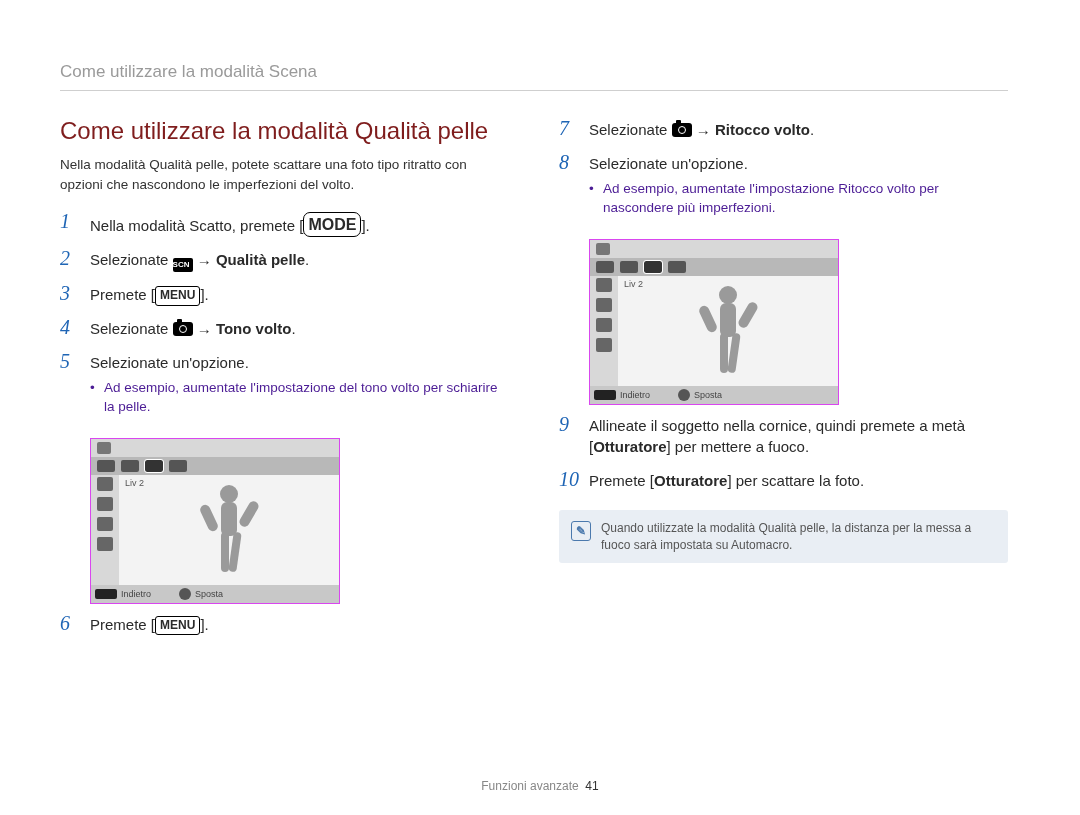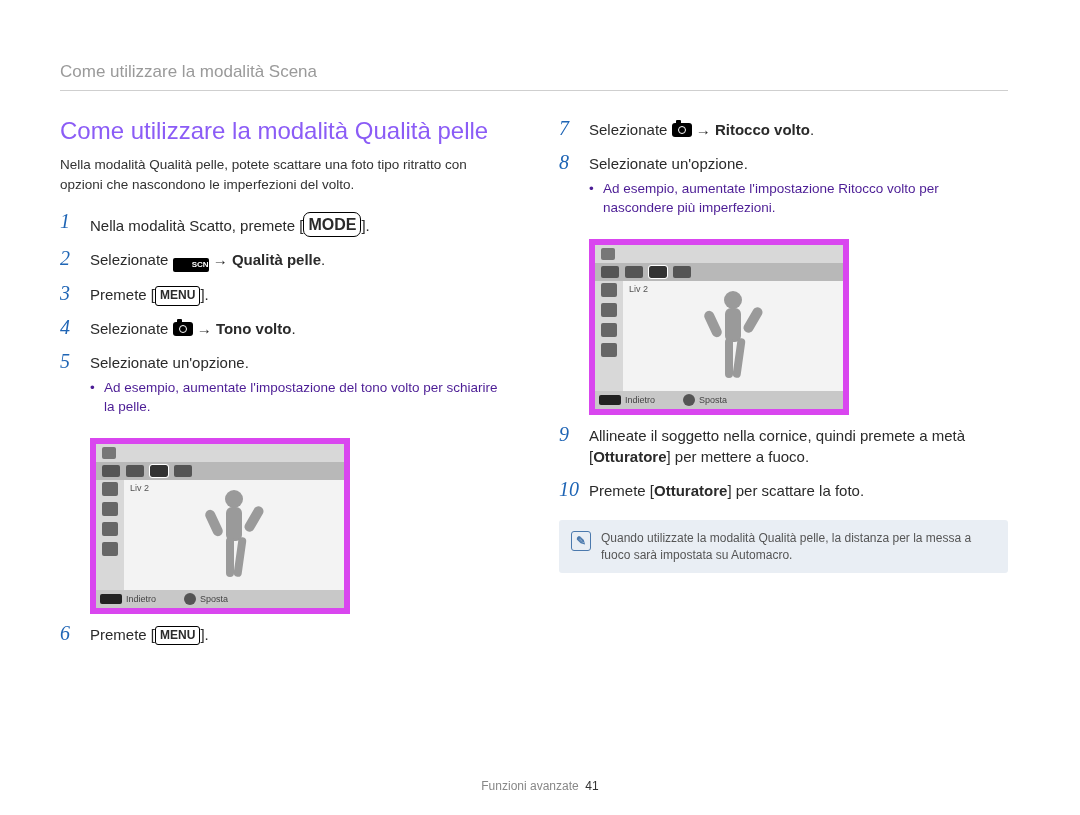--- a/index.html
+++ b/index.html
@@ -31,21 +31,21 @@
   }
   .columns {
     display: flex;
     gap: 50px;
   }
   .col {
     flex: 1;
     min-width: 0;
   }
   h1 {
-    color: #8b5cf6;
+    color: #7f1d1d;
     font-weight: 400;
     font-size: 24px;
     margin: 0 0 10px 0;
   }
   .intro {
     font-size: 13.5px;
     line-height: 1.45;
     color: #333;
     margin-bottom: 16px;
   }
@@ -103,21 +103,21 @@
     border: 1.5px solid #000;
     border-radius: 3px;
     padding: 0 4px;
     font-size: 12px;
     display: inline-block;
     vertical-align: 1px;
   }
   
   .camscreen {
     width: 248px;
-    border: 6px solid #d946ef;
+    border: 1px solid #d946ef;
     margin: 21px 0 8px 30px;
     font-size: 10px;
   }
   .cs-topbar {
     background: #d8d8d8;
     height: 18px;
     display: flex;
     align-items: center;
     padding-left: 6px;
     gap: 3px;
@@ -208,26 +208,26 @@
     bottom: 22px;
     left: 0;
     width: 100%;
     text-align: center;
     font-size: 12px;
     color: #888;
   }
   .footer .pn { color: #333; }
   .icon-scn {
     display: inline-block;
-    width: 36px; height: 14px;
+    width: 20px; height: 14px;
     background: #000;
     color: #fff;
     font-size: 8px;
     font-weight: bold;
-    text-align: right;
+    text-align: left;
     line-height: 14px;
     border-radius: 2px;
     vertical-align: -2px;
   }
   .icon-cam {
     display: inline-block;
     width: 20px; height: 14px;
     background: #000;
     border-radius: 3px;
     position: relative;

